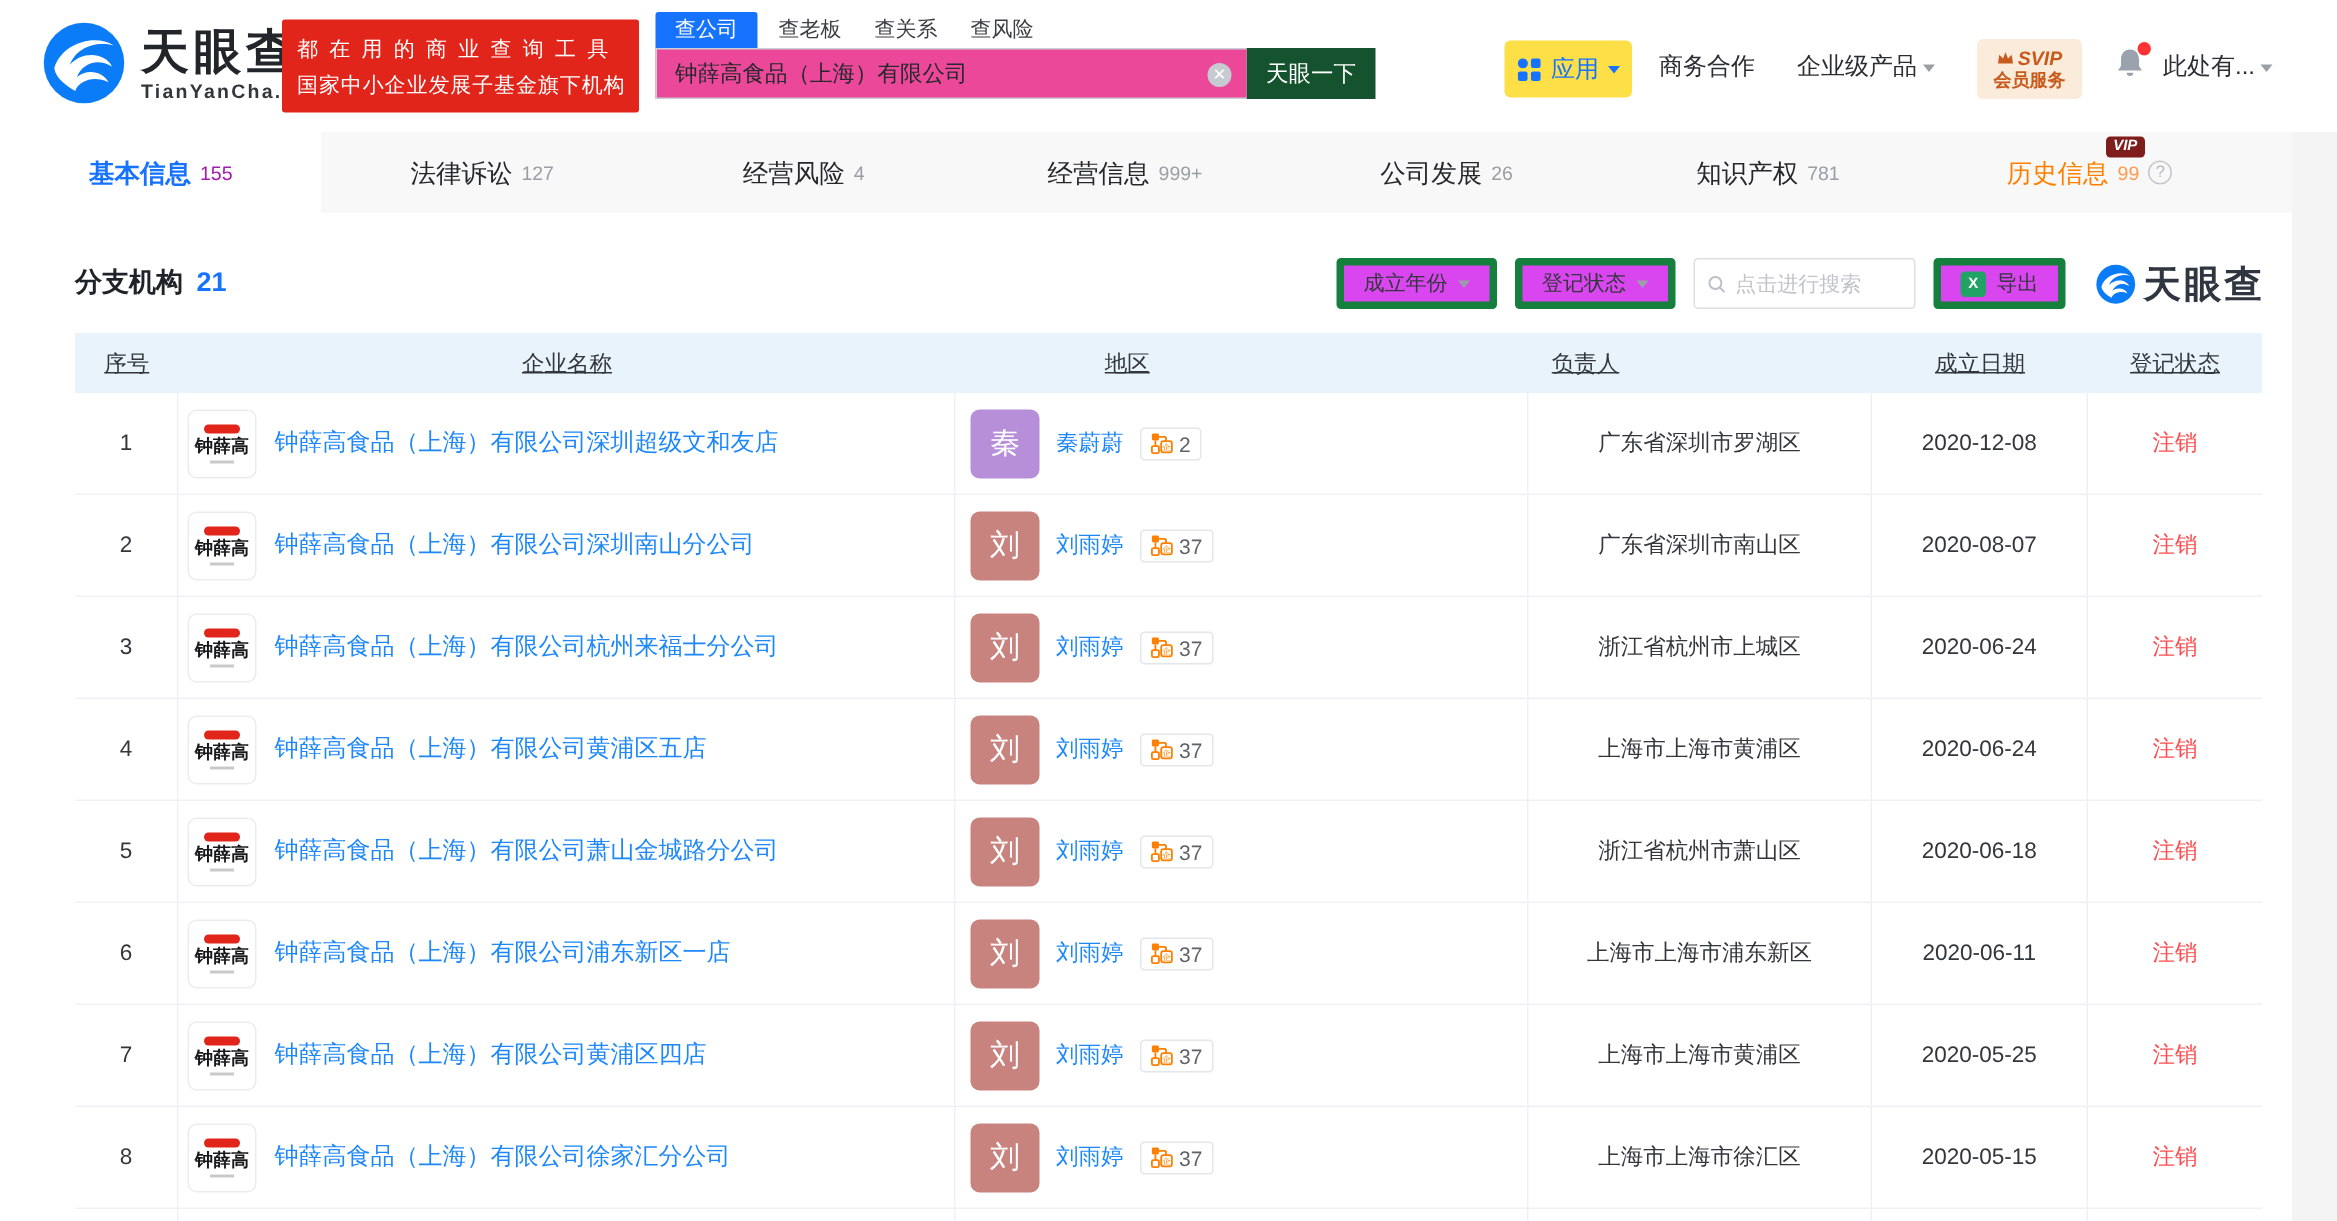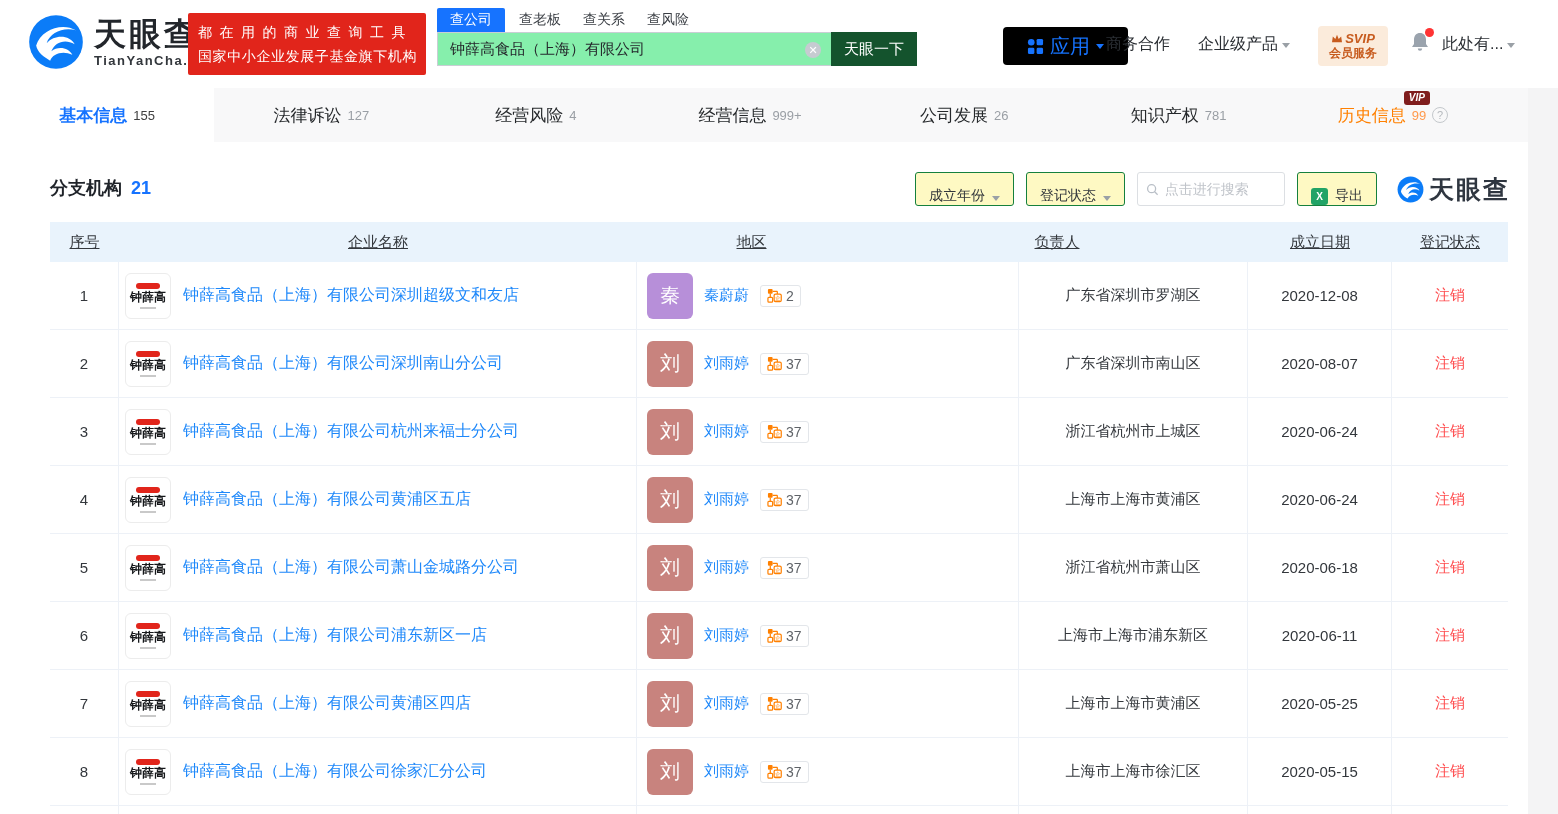--- a/index.html
+++ b/index.html
@@ -15,28 +15,28 @@
   .promo{position:absolute;left:188px;top:13px;width:238px;height:62px;background:#E1251B;color:#fff;
          padding:7px 10px 0 10px;border-radius:2px;}
   .promo .l1{font-size:14px;letter-spacing:7.5px;line-height:24px;white-space:nowrap;}
   .promo .l2{font-size:14px;letter-spacing:0.6px;line-height:24px;white-space:nowrap;}
 
   .search{position:absolute;left:437px;top:7px;width:480px;}
   .stabs{display:flex;align-items:flex-end;height:25px;}
   .stab{font-size:14px;color:#3A3E44;margin-right:22px;padding:3px 0;cursor:pointer;}
   .stab.active{background:#1673FF;color:#fff;padding:3px 13px;margin-right:14px;border-radius:2px 2px 0 0;}
   .sbox{display:flex;height:34px;}
-  .sinput{flex:1;position:relative;border:1px solid #C9CED4;border-right:0;background:#86efac;display:flex;align-items:flex-end;}
+  .sinput{flex:1;position:relative;border:1px solid #C9CED4;border-right:0;background:#ec4899;display:flex;align-items:flex-end;}
   .sinput input{border:0;outline:none;width:100%;height:100%;font-size:15px;color:#25282C;padding:0 34px 0 12px;background:transparent;}
   .clear-x{position:absolute;right:10px;top:9px;width:16px;height:16px;border-radius:50%;background:#C6CBD1;color:#fff;
            font-size:11px;line-height:16px;text-align:center;cursor:pointer;}
   .sbtn{width:86px;background:#14532d;color:#fff;border:0;font-size:15px;cursor:pointer;}
 
   .nav-apps{position:absolute;left:1003px;top:27px;height:38px;display:flex;align-items:center;gap:6px;
-            background:#000000;border-radius:4px;padding:0 24px;cursor:pointer;color:#1673FF;font-size:20px;}
+            background:#fde047;border-radius:4px;padding:0 8px;cursor:pointer;color:#1673FF;font-size:16px;}
   .caret{display:inline-block;width:0;height:0;border:4px solid transparent;border-top-width:5px;margin-top:5px;}
   .caret.blue{border-top-color:#1673FF;}
   .caret.gray{border-top-color:#9AA0A6;}
   .nav-link{position:absolute;top:34px;font-size:16px;color:#2A2E33;cursor:pointer;display:flex;align-items:center;gap:4px;text-align:center;}
   .nav-coop{left:1106px;}
   .nav-ent{left:1198px;}
   .svip{position:absolute;left:1318px;top:26px;width:70px;height:40px;background:#FBEBDB;border-radius:4px;
         display:flex;flex-direction:column;align-items:center;justify-content:center;cursor:pointer;color:#C75B1E;}
   .svip .s1{font-size:13px;font-weight:bold;font-style:italic;display:flex;align-items:center;gap:2px;line-height:14px;}
   .svip .s2{font-size:12px;font-weight:bold;line-height:15px;}
@@ -44,35 +44,35 @@
   .bell .dot{position:absolute;right:0;top:-1px;width:9px;height:9px;border-radius:50%;background:#F33;}
   .nav-user{left:1442px;}
 
   
   .tabstrip{position:absolute;left:0;top:88px;width:1528px;height:54px;background:#F8F8F9;display:flex;}
   .ptab{width:214.3px;height:54px;display:flex;align-items:center;justify-content:center;gap:6px;cursor:pointer;position:relative;}
   .ptab .lbl{font-size:17px;color:#25282B;}
   .ptab .cnt{font-size:13px;color:#9A9FA5;}
   .ptab.active{background:#fff;}
   .ptab.active .lbl{color:#1673FF;font-weight:bold;}
-  .ptab.active .cnt{color:#404040;}
+  .ptab.active .cnt{color:#a21caf;}
   .ptab.orange .lbl{color:#FF8000;}
   .ptab.orange .cnt{color:#FF9A4D;}
   .vipbadge{position:absolute;left:118px;top:3px;background:#7f1d1d;color:#fff;font-size:10px;font-weight:bold;
             font-style:italic;padding:1px 5px;border-radius:3px;line-height:12px;}
   .helpq{width:16px;height:16px;border:1px solid #C4C8CC;border-radius:50%;color:#B5B9BE;font-size:11px;
          line-height:14px;text-align:center;cursor:pointer;}
   .gutter{position:absolute;right:0;top:88px;width:30px;height:726px;background:#F4F4F5;}
 
   
   .sec-title{position:absolute;left:50px;top:176px;display:flex;align-items:baseline;gap:9px;text-align:center;}
   .sec-title .t{font-size:18px;font-weight:bold;color:#1F2329;}
   .sec-title .n{font-size:18px;font-weight:bold;color:#1673FF;}
   .controls{position:absolute;top:171px;right:48px;display:flex;align-items:center;gap:12px;height:36px;}
-  .fbtn{height:34px;border:1px solid #15803d;border-radius:3px;background:#fef9c3;display:flex;align-items:flex-end;
+  .fbtn{height:34px;border:5px solid #15803d;border-radius:3px;background:#d946ef;display:flex;align-items:center;
         gap:7px;padding:0 13px;font-size:14px;color:#33373C;cursor:pointer;}
   .fsearch{height:34px;width:148px;border:1px solid #DCDFE3;border-radius:3px;background:#fff;display:flex;
            align-items:center;padding:0 8px;gap:6px;}
   .fsearch input{border:0;outline:none;width:100%;font-size:14px;color:#333;background:transparent;}
   .fsearch input::placeholder{color:#C0C4CA;}
   .xls{width:17px;height:17px;background:#21A366;border-radius:3px;color:#fff;font-size:10px;font-weight:bold;
        line-height:17px;text-align:center;}
   .watermark{display:flex;align-items:center;gap:5px;margin-left:8px;}
   .watermark .wtxt{font-size:25px;font-weight:bold;color:#2F3640;letter-spacing:2px;}
 

